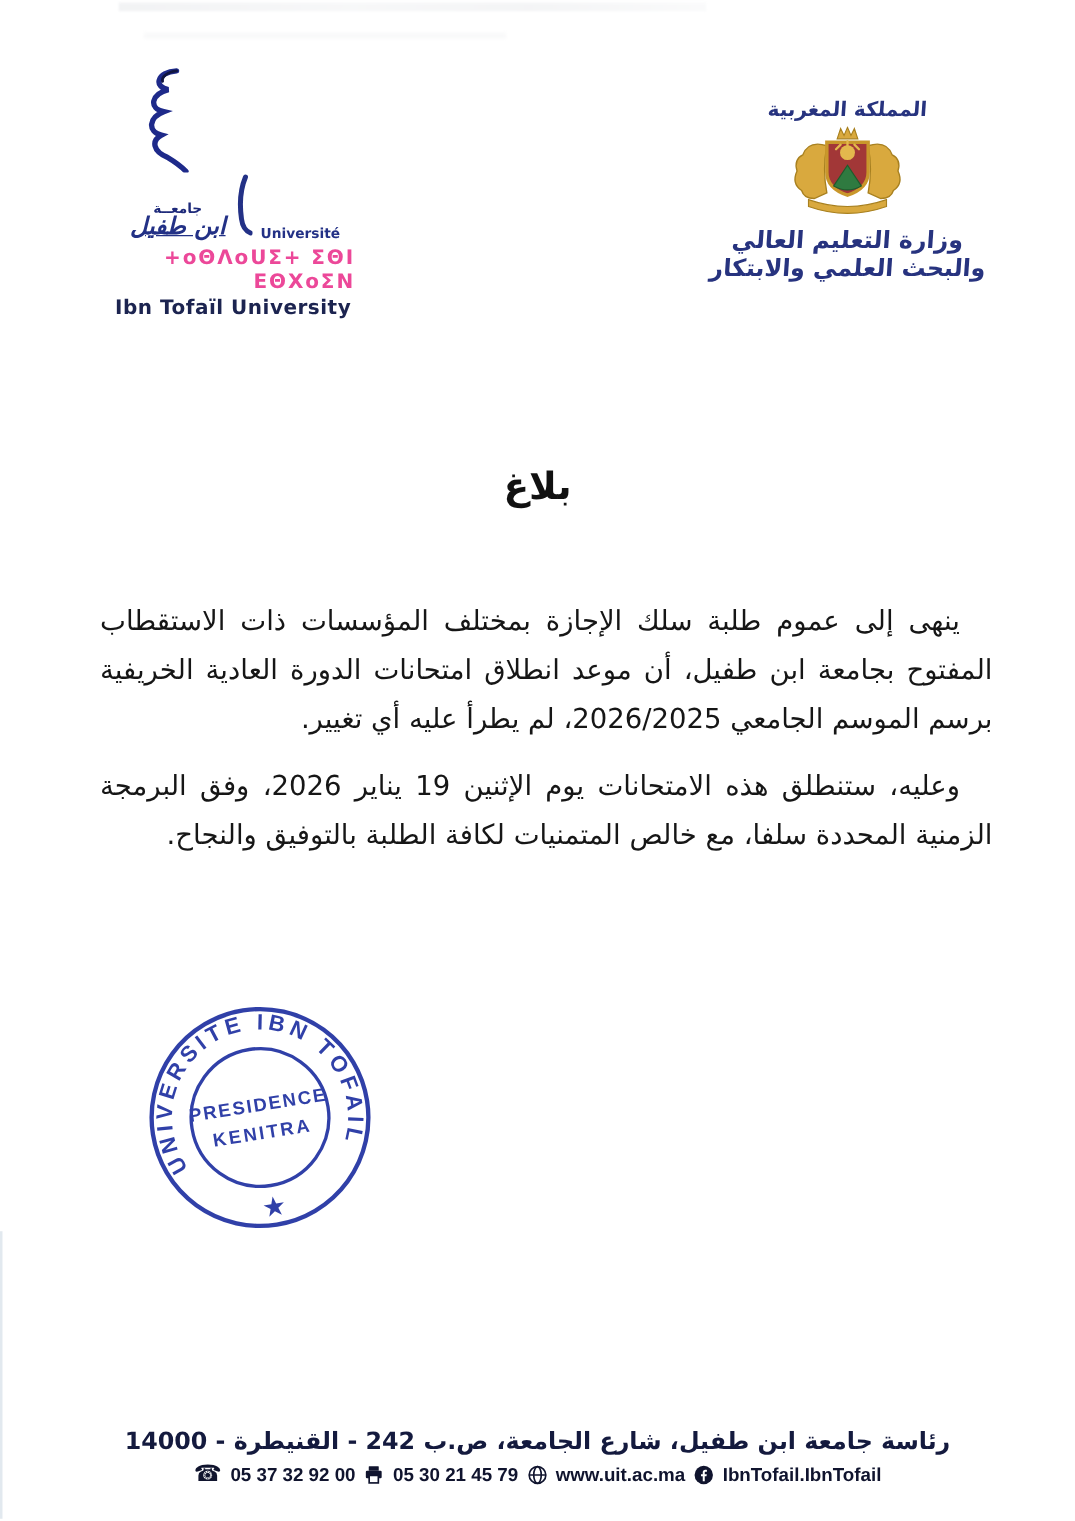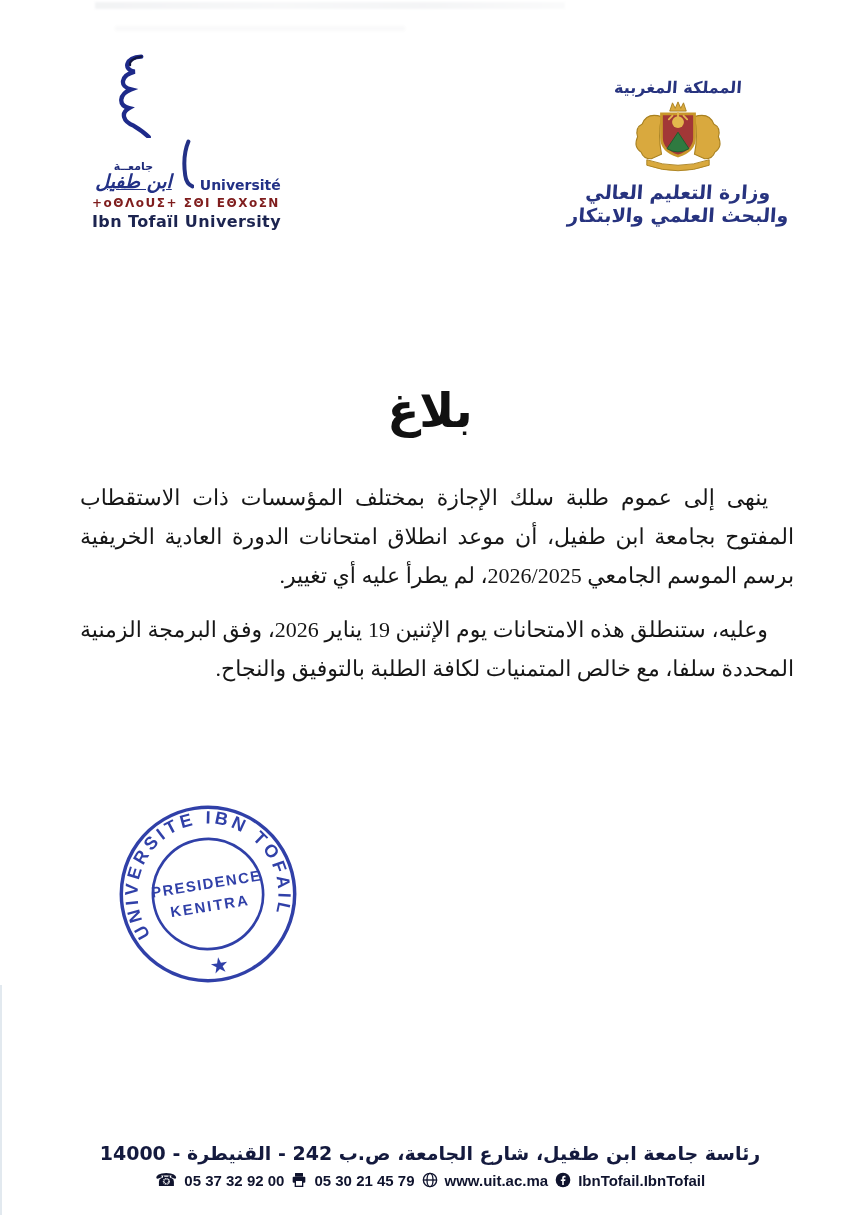--- a/index.html
+++ b/index.html
@@ -22,46 +22,46 @@
     background:#9fb6c9;opacity:.30;}
 
   
   .logo-block{position:absolute;left:92px;top:52px;width:192px;color:#1e2a7a;}
   .logo-swoosh{display:block;margin-left:12px;}
   .logo-mid{display:flex;align-items:flex-end;justify-content:center;gap:6px;margin-top:-2px;}
   .logo-ar-col{text-align:center;line-height:1.05;}
   .logo-ar-small{font-size:11px;font-weight:bold;color:#1e2a7a;}
   .logo-ar-script{font-size:19px;font-weight:bold;font-style:italic;color:#233186;text-decoration:underline;}
   .logo-fr-col{text-align:left;line-height:1;}
-  .logo-fr-small{font-size:14px;font-weight:bold;color:#233186;}
+  .logo-fr-small{font-size:11px;font-weight:bold;color:#233186;}
   .logo-fr-script{font-family:"DejaVu Serif","Liberation Serif",serif;
     font-style:italic;font-weight:bold;font-size:22px;color:#2b3da0;margin-top:1px;}
-  .logo-tifinagh{margin-top:4px;text-align:left;font-size:12px;font-weight:bold;
-    letter-spacing:1.5px;color:#7f1d1d;}
+  .logo-tifinagh{margin-top:4px;text-align:right;font-size:16px;font-weight:bold;
+    letter-spacing:1.5px;color:#ec4899;}
   .logo-latin{margin-top:2px;font-size:16px;font-weight:bold;
     letter-spacing:.4px;color:#1c2450;}
   .presidence-row{margin-top:4px;border-top:1.6px solid #27307c;border-bottom:1.6px solid #27307c;
     padding:2px 0 3px 0;display:flex;justify-content:center;align-items:center;gap:12px;}
   .presidence-fr{font-size:11.5px;font-weight:bold;letter-spacing:1px;color:#27307c;}
   .presidence-ar{font-size:16px;font-weight:bold;color:#27307c;direction:rtl;}
 
   
   .emblem-block{position:absolute;left:558px;top:78px;width:240px;text-align:center;color:#27337f;}
   .kingdom-label{font-size:16px;font-weight:bold;direction:rtl;transform:skewX(-4deg);}
   .coat-of-arms{display:block;margin:4px auto 2px auto;}
   .ministry-line{font-size:19px;font-weight:bold;line-height:23px;direction:rtl;transform:skewX(-4deg);}
 
   
   .doc-title{position:absolute;top:352px;left:0;width:100%;text-align:center;
-    font-size:47px;font-weight:bold;color:#111;direction:rtl;}
+    font-size:30px;font-weight:bold;color:#111;direction:rtl;}
 
   
   .doc-body{position:absolute;top:478px;left:80px;right:66px;direction:rtl;
     text-align:justify;font-size:22px;line-height:39px;color:#161616;}
-  .doc-body p{margin:0;text-indent:26px;font-family:Liberation Serif, serif;}
+  .doc-body p{margin:0;text-indent:26px;}
   .doc-body p + p{margin-top:15px;}
 
   
   .stamp-wrap{position:absolute;left:106px;top:792px;width:204px;height:204px;opacity:.93;}
   .stamp-svg text{font-family:"Liberation Sans","DejaVu Sans",sans-serif;}
 
   
   .doc-footer{position:absolute;left:0;bottom:28px;width:100%;text-align:center;}
   .footer-address{font-size:19px;font-weight:bold;color:#141a3e;direction:rtl;
     font-family:"DejaVu Sans",sans-serif;}

